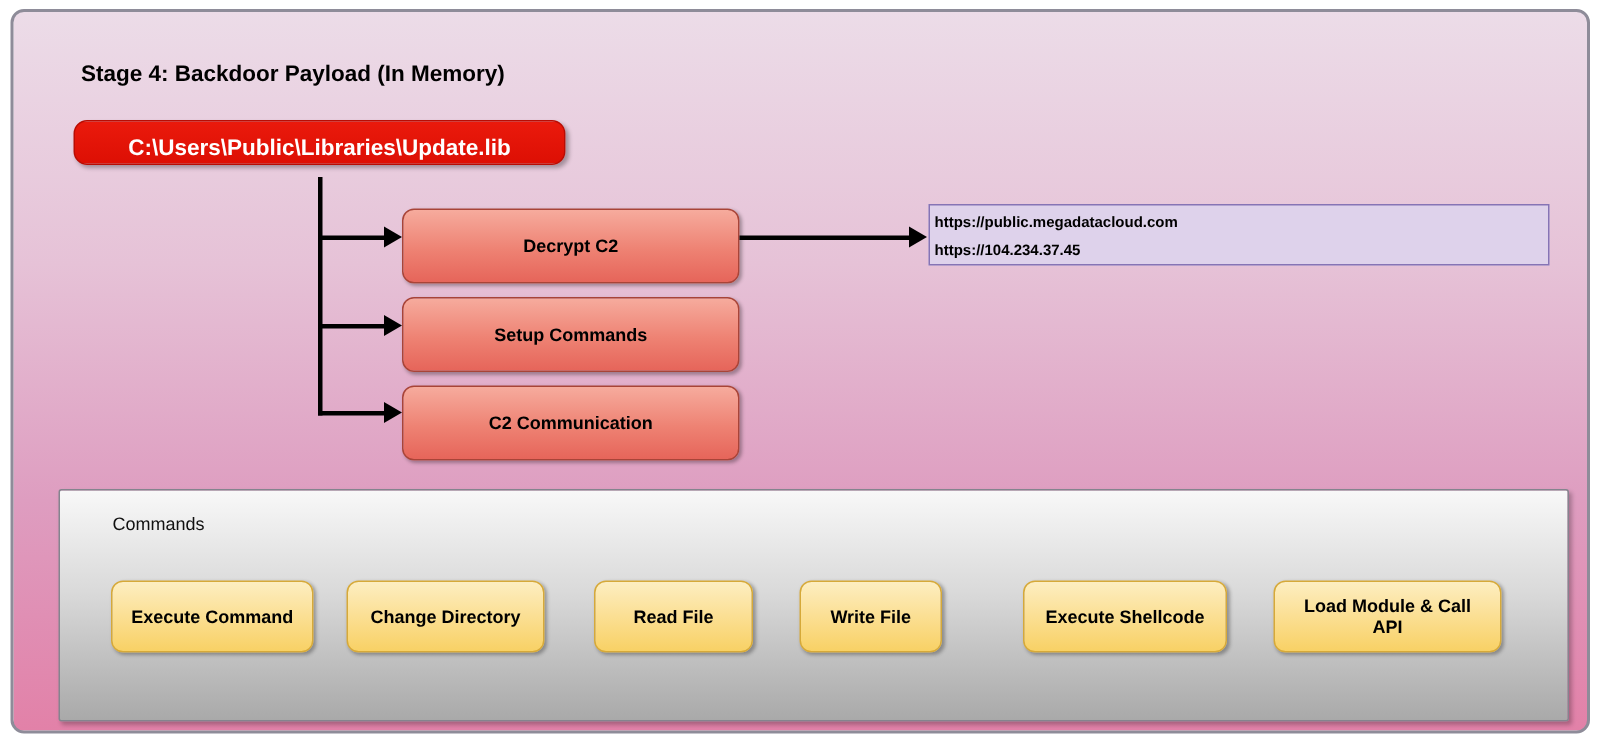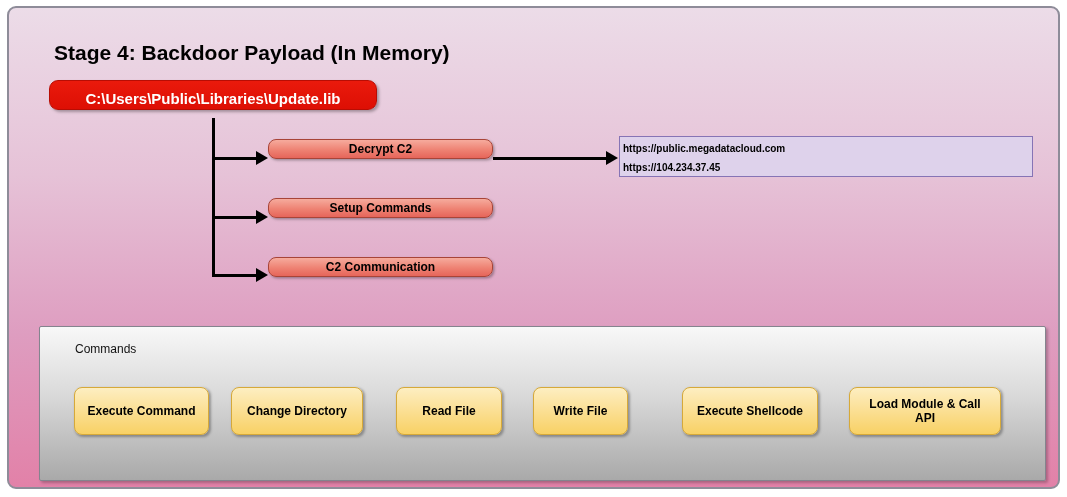--- a/index.html
+++ b/index.html
@@ -23,21 +23,21 @@
     height: 483px;
     box-sizing: border-box;
     border: 2px solid #8e8c99;
     border-radius: 9px;
     background: linear-gradient(180deg, #ecdce8 0%, #e6c2d7 35%, #de9dc0 68%, #e281a8 100%);
   }
   .diagram-title {
     position: absolute;
     left: 45px;
     top: 33px;
-    font-size: 21px;
+    font-size: 15px;
     font-weight: bold;
     color: #000000;
     white-space: nowrap;
   }
   .payload-box {
     position: absolute;
     left: 40px;
     top: 72px;
     width: 328px;
     height: 30px;
@@ -62,21 +62,21 @@
     width: 0;
     height: 0;
     border-top: 7px solid transparent;
     border-bottom: 7px solid transparent;
     border-left: 12px solid #000000;
   }
   .step-box {
     position: absolute;
     left: 259px;
     width: 225px;
-    height: 20px;
+    height: 50px;
     box-sizing: border-box;
     background: linear-gradient(180deg, #f6ab9d 0%, #ee8273 55%, #e6655a 100%);
     border: 1px solid #a84438;
     border-radius: 8px;
     box-shadow: 1.5px 1.5px 2.5px rgba(0,0,0,0.3);
     display: flex;
     align-items: center;
     justify-content: center;
     font-size: 12px;
     font-weight: bold;

